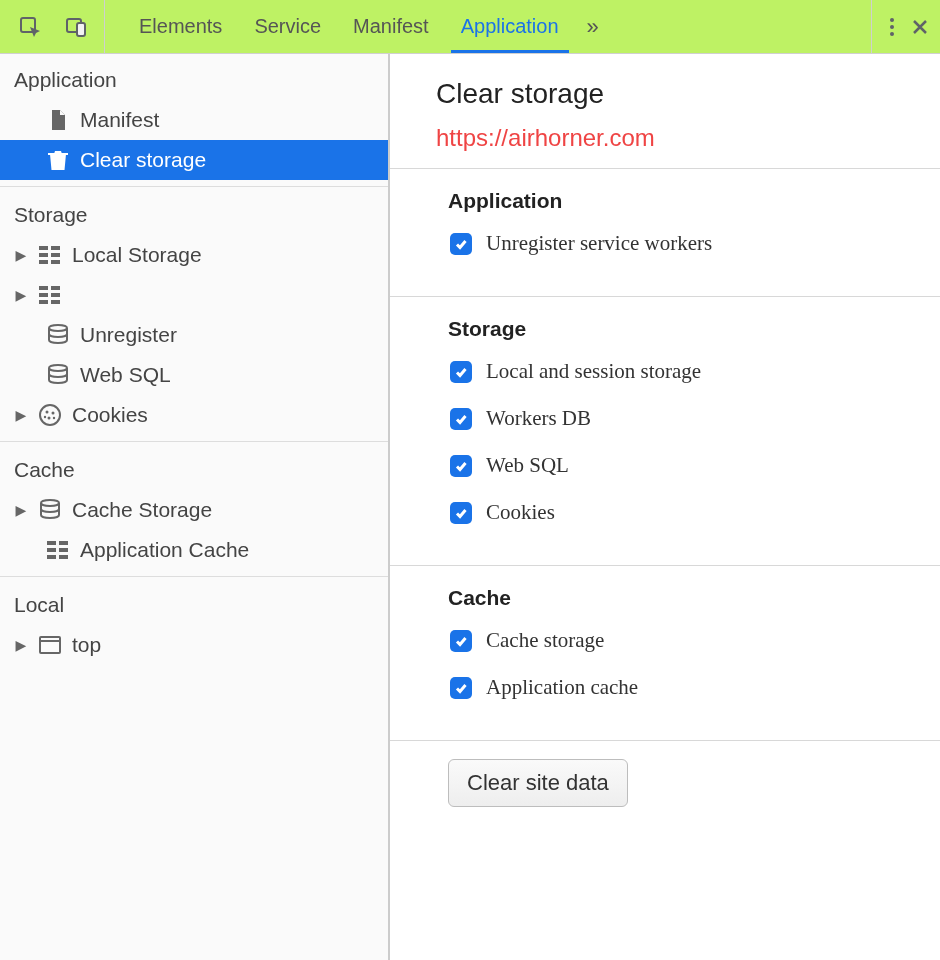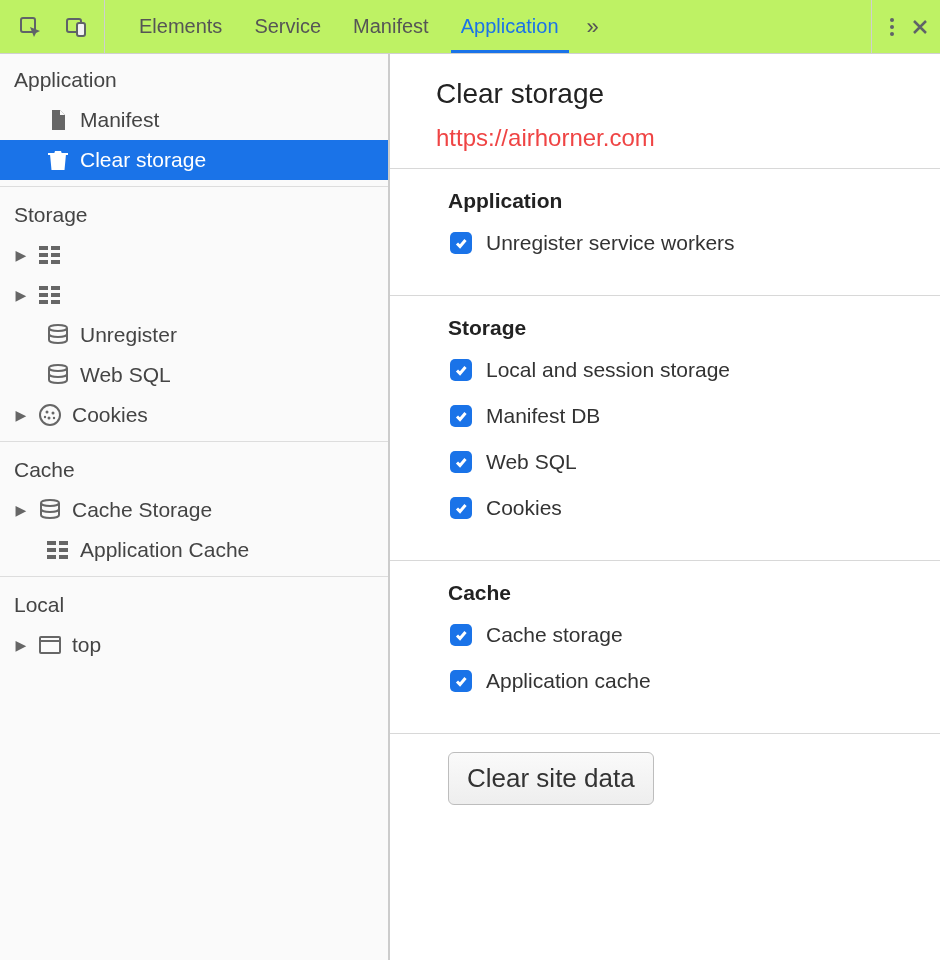--- a/index.html
+++ b/index.html
@@ -133,36 +133,36 @@
     border-top: 1px solid #d8d8d8;
     padding: 20px 30px 18px 58px;
   }
   .section-title {
     font-weight:600; color:#222; font-size:21px;
     margin-bottom: 18px;
   }
   .chk-row {
     display:flex; align-items:center; gap:14px;
     margin: 10px 0 22px 2px;
-    font-size:21px; color:#333;
+    font-size:21px; color:#333;font-family:Liberation Serif, serif;
   }
   .chk {
     width:22px; height:22px; border-radius:5px;
     background:#1a73e8;
     display:flex; align-items:center; justify-content:center;
     flex: 0 0 auto;
   }
   .chk svg { stroke:#fff; stroke-width:3; fill:none; }
   .clear-btn {
     display:inline-block;
     border:1px solid #bdbdbd;
     background: linear-gradient(#fafafa, #eee);
     border-radius:6px;
     padding: 10px 18px;
-    font-size:26px; color:#333;
+    font-size:22px; color:#333;
     margin-top: -2px;
   }
 </style>
 </head>
 <body>
 
 <div class="tabbar">
   <div class="tabbar-left">
     <div class="icon-btn">
       <svg width="24" height="24" viewBox="0 0 24 24" fill="none" stroke="#5f6368" stroke-width="2">
@@ -240,20 +240,21 @@
         <span class="sb-icon">
           <svg width="22" height="18" viewBox="0 0 22 18" fill="currentColor">
             <rect x="0" y="0" width="9" height="4"></rect>
             <rect x="12" y="0" width="9" height="4"></rect>
             <rect x="0" y="7" width="9" height="4"></rect>
             <rect x="12" y="7" width="9" height="4"></rect>
             <rect x="0" y="14" width="9" height="4"></rect>
             <rect x="12" y="14" width="9" height="4"></rect>
           </svg>
         </span>
+        <span class="label">Local Storage</span>
       </div>
       <div class="sb-item with-arrow">
         <span class="arrow">▶</span>
         <span class="sb-icon">
           <svg width="22" height="18" viewBox="0 0 22 18" fill="currentColor">
             <rect x="0" y="0" width="9" height="4"></rect>
             <rect x="12" y="0" width="9" height="4"></rect>
             <rect x="0" y="7" width="9" height="4"></rect>
             <rect x="12" y="7" width="9" height="4"></rect>
             <rect x="0" y="14" width="9" height="4"></rect>
@@ -364,21 +365,21 @@
               </svg>
             </span>
             <span>Local and session storage</span>
           </div>
           <div class="chk-row">
             <span class="chk">
               <svg width="14" height="14" viewBox="0 0 14 14">
                 <path d="M3 7.5 L6 10.5 L11.5 4"></path>
               </svg>
             </span>
-            <span>Manifest DB</span>
+            <span>Workers DB</span>
           </div>
           <div class="chk-row">
             <span class="chk">
               <svg width="14" height="14" viewBox="0 0 14 14">
                 <path d="M3 7.5 L6 10.5 L11.5 4"></path>
               </svg>
             </span>
             <span>Web SQL</span>
           </div>
           <div class="chk-row">

